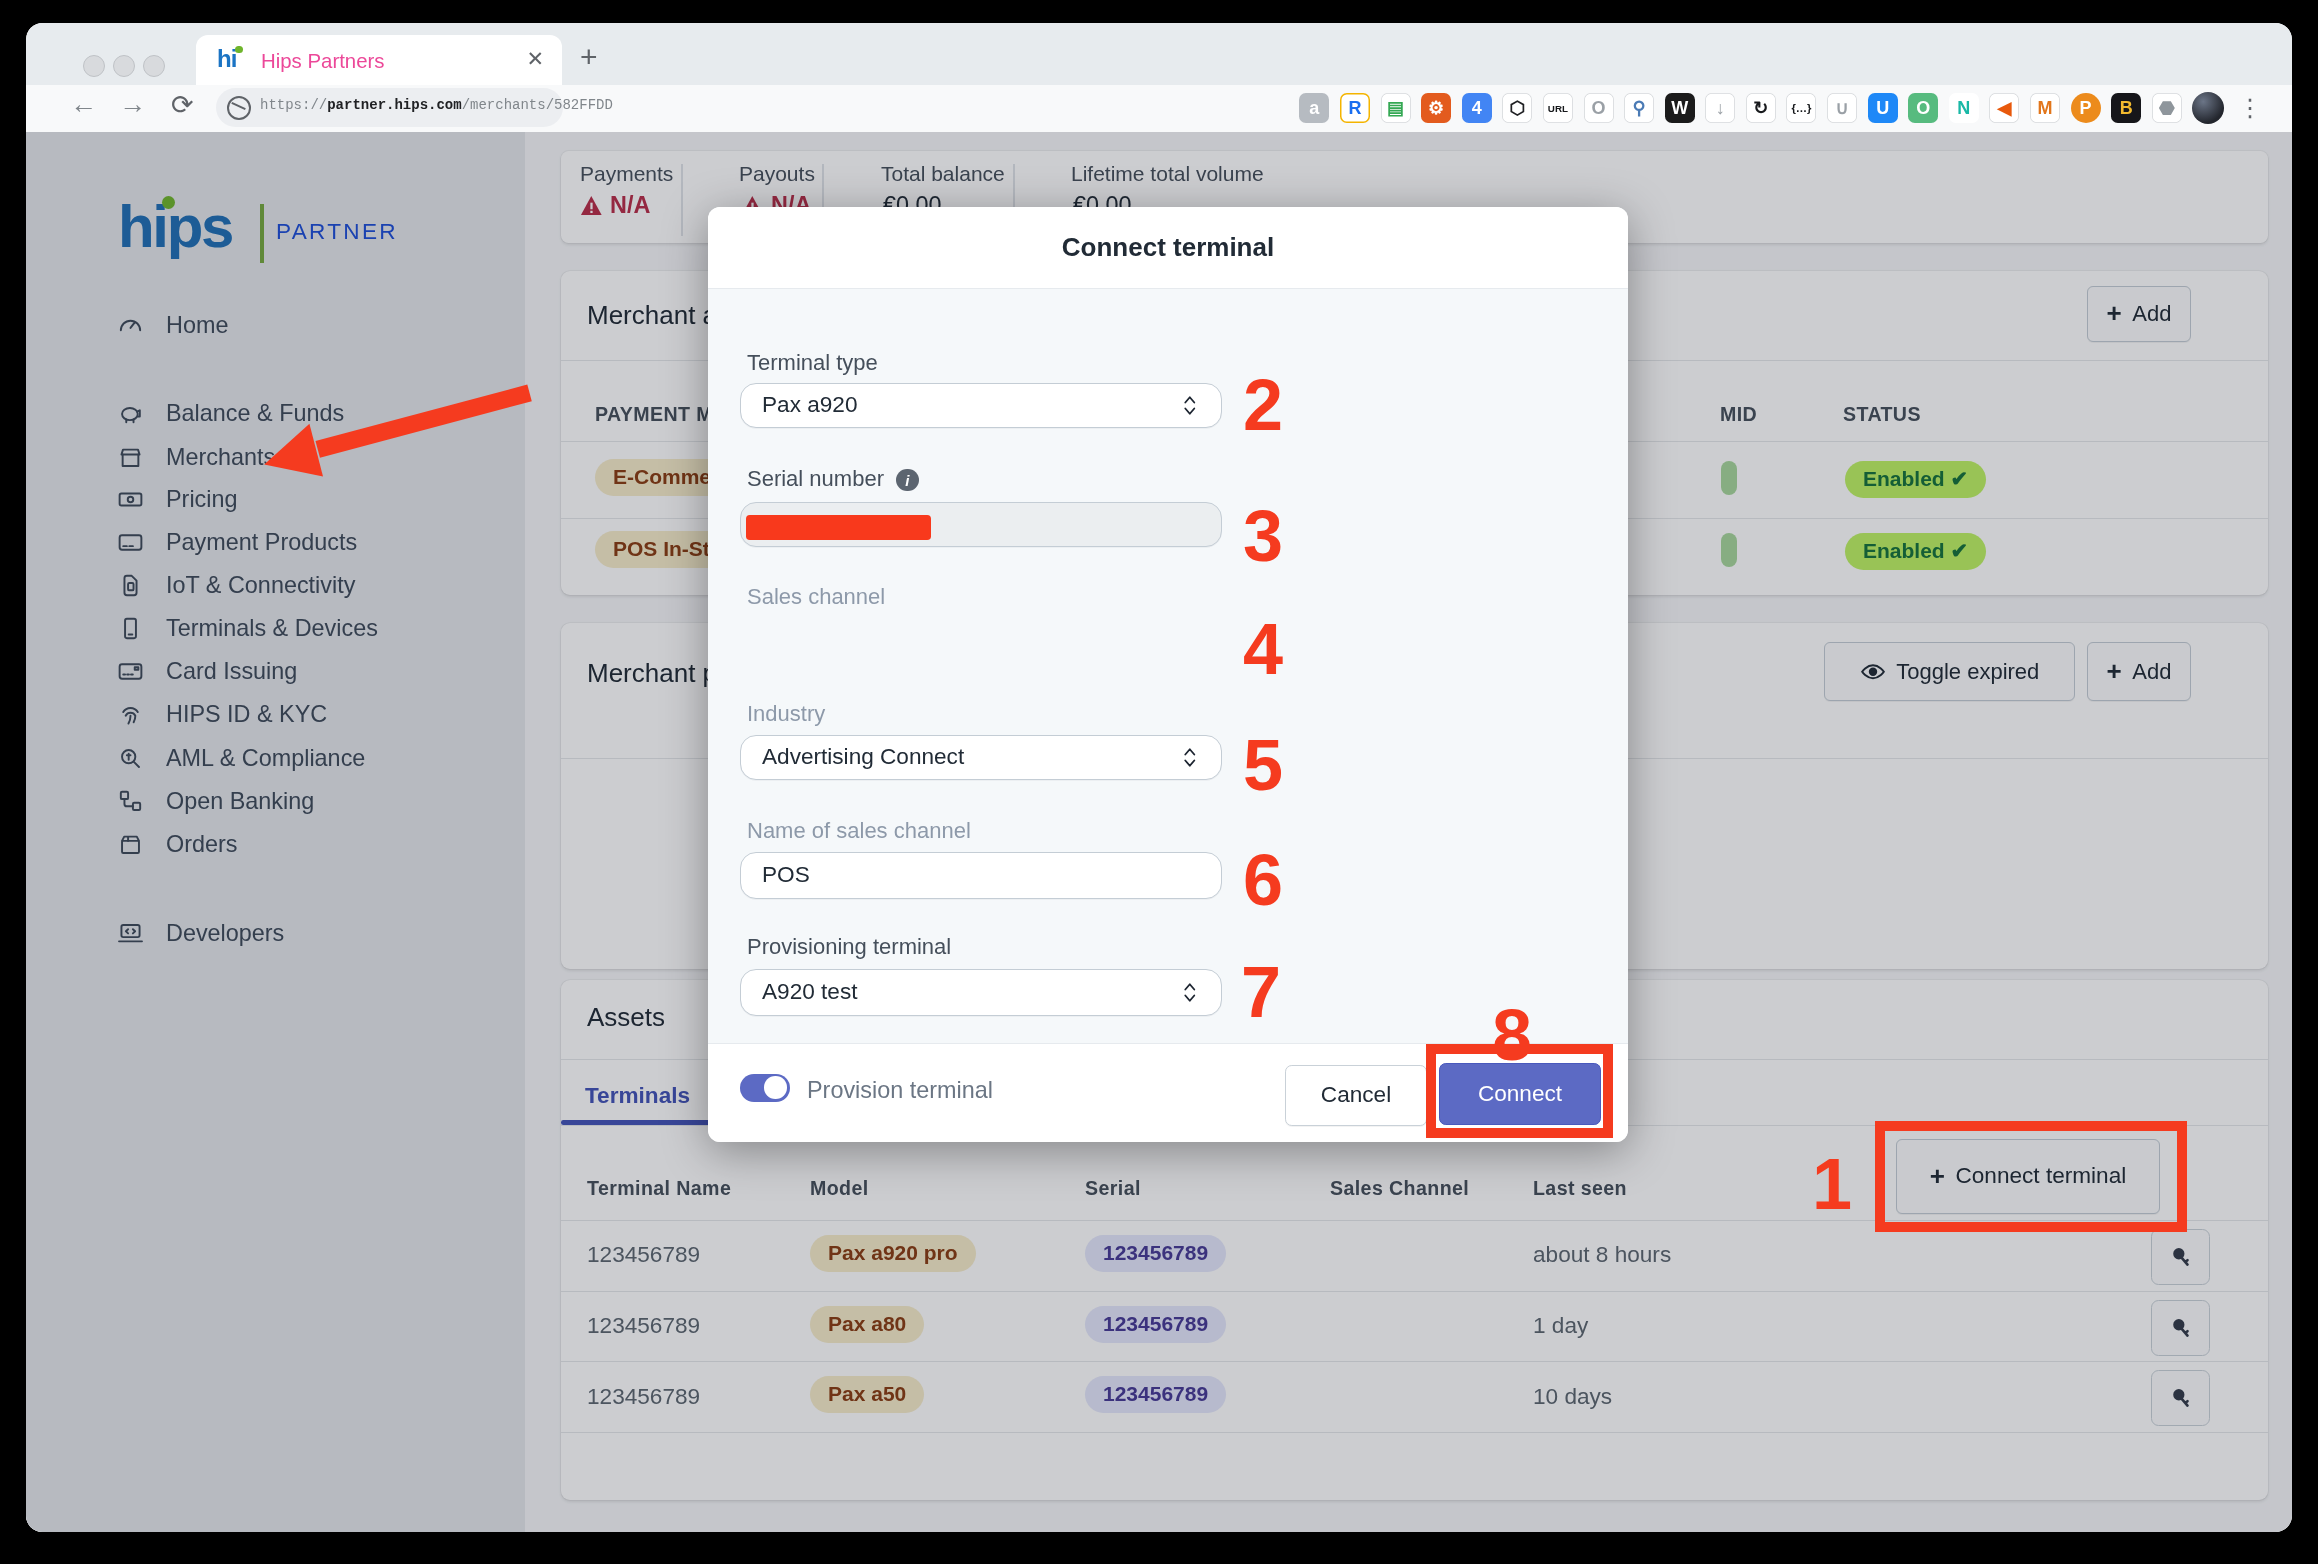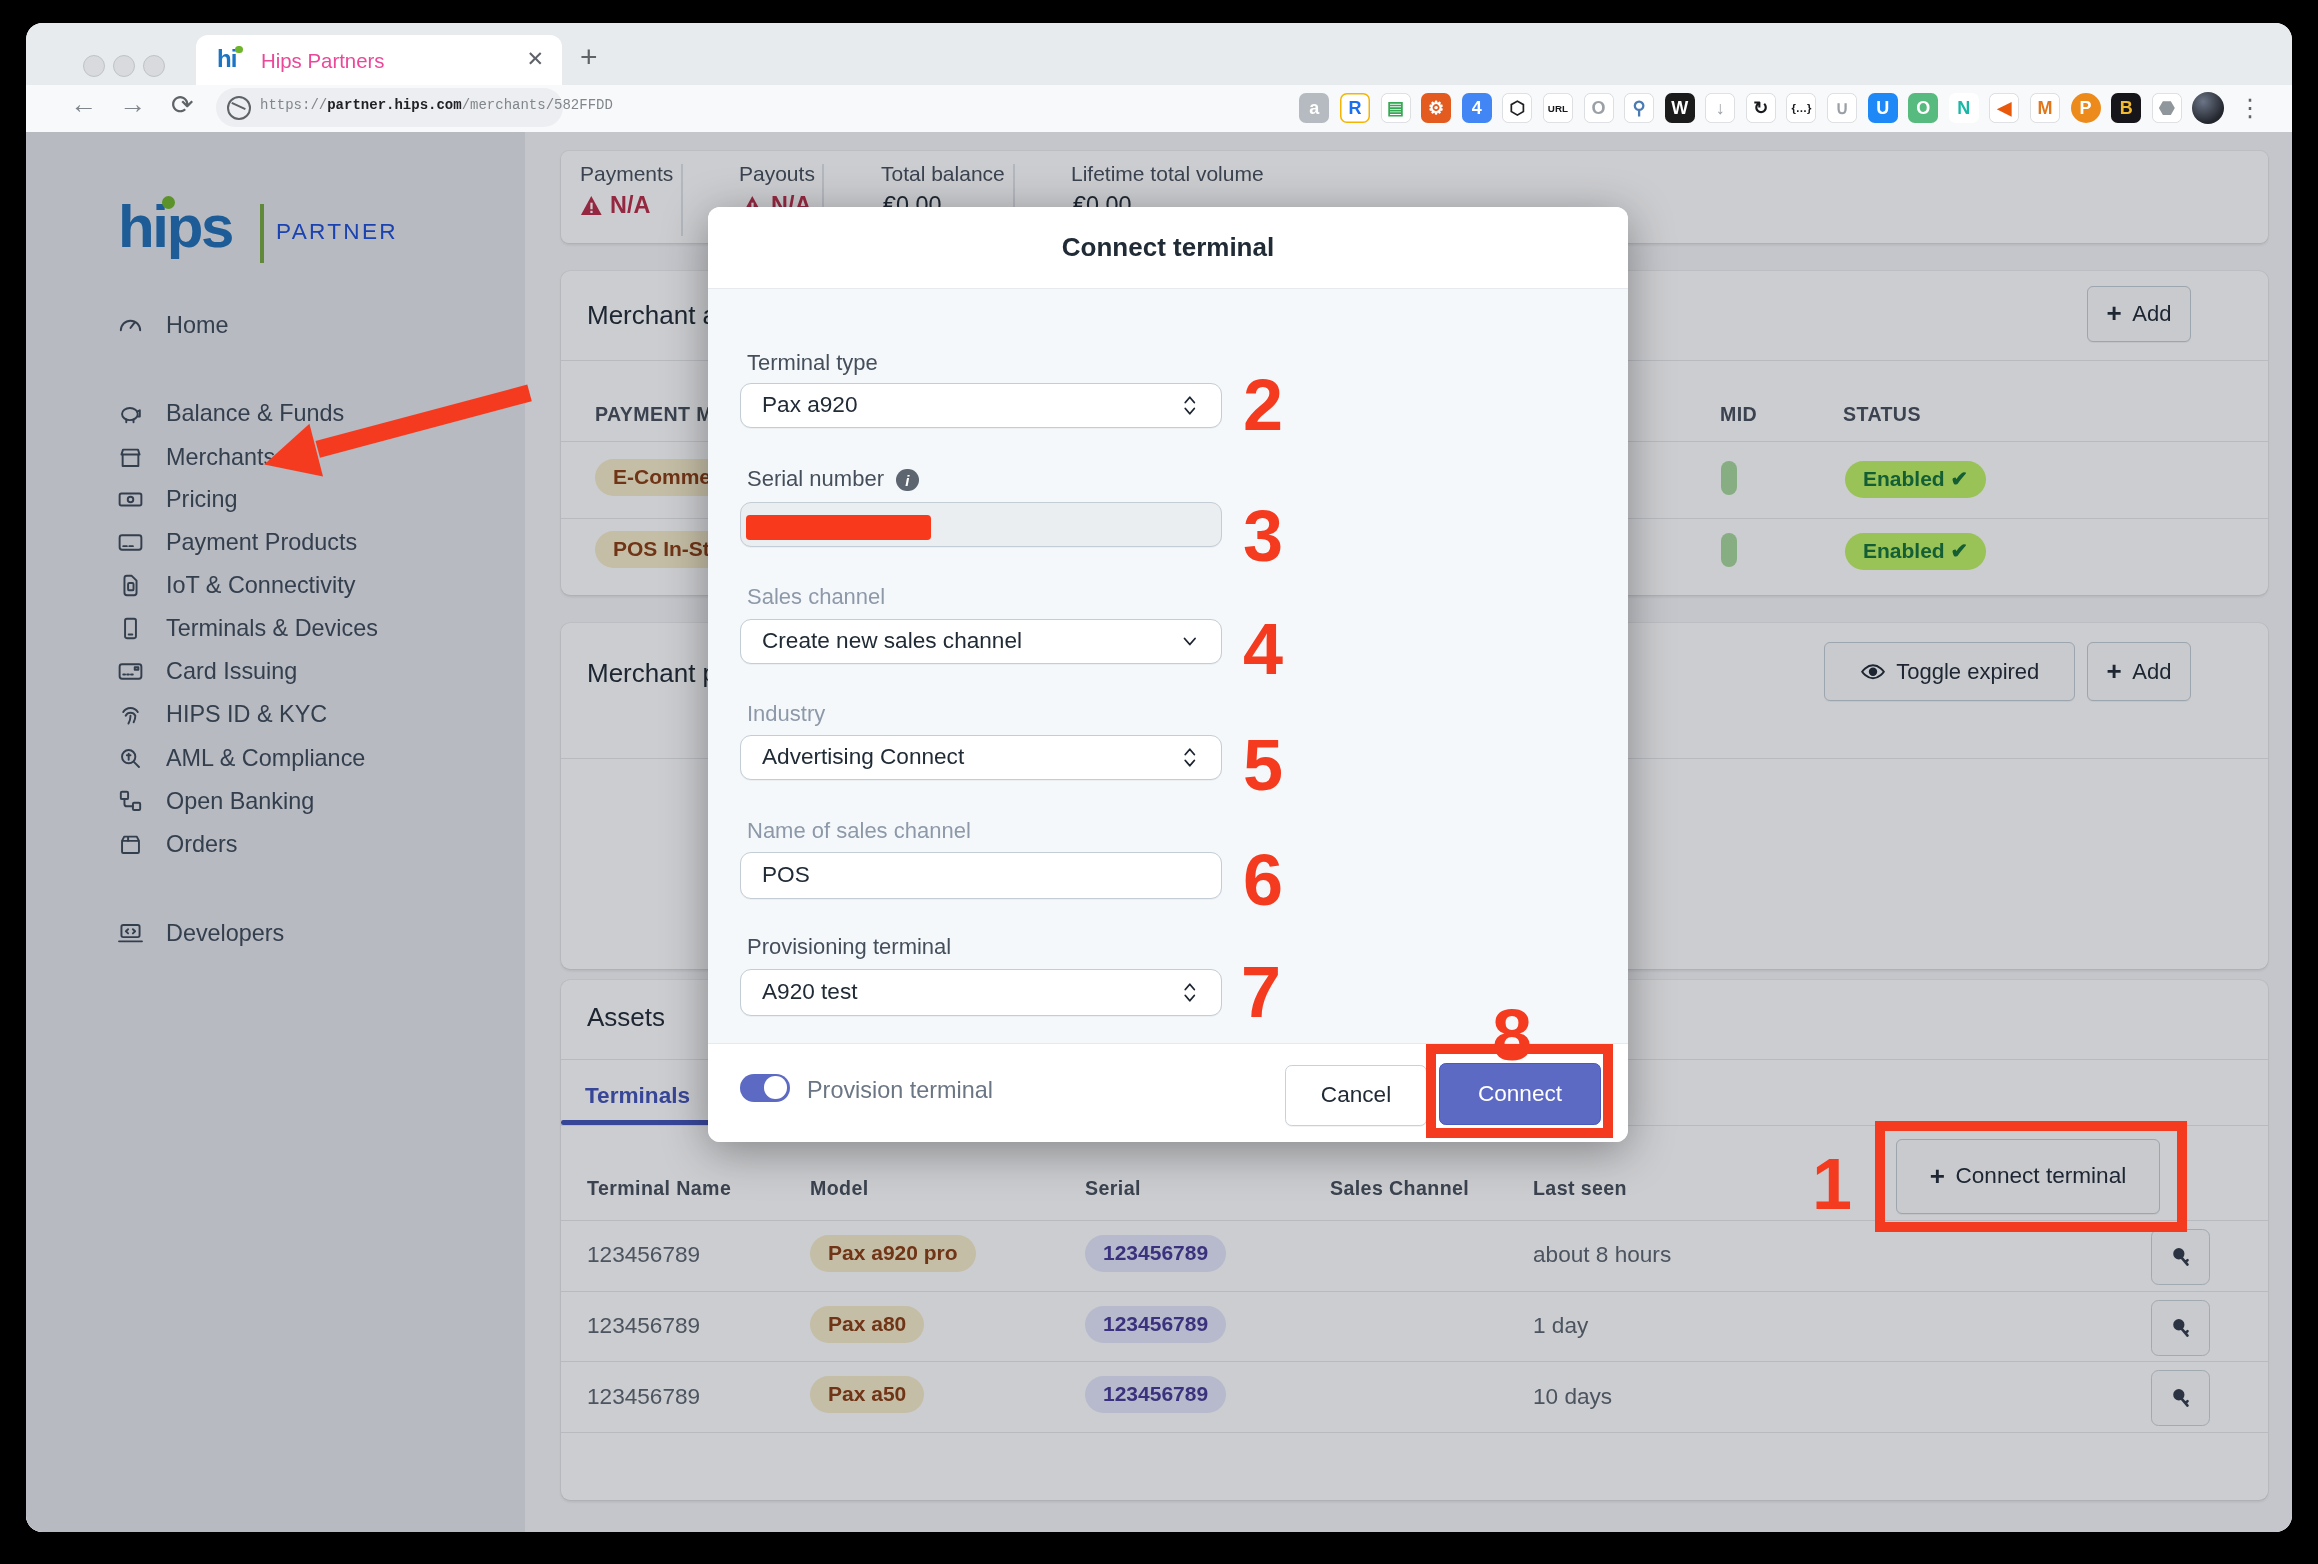--- a/index.html
+++ b/index.html
@@ -60,21 +60,21 @@
   .dim{position:absolute;left:0;top:0;width:100%;height:100%;background:rgba(18,24,38,.215);z-index:10;}
   
   .modal{position:absolute;left:682px;top:75px;width:920px;height:935px;z-index:20;border-radius:12px;
          background:#f5f8fa;box-shadow:0 9px 45px rgba(0,0,0,.35);}
   .mhead{position:absolute;left:0;top:0;width:100%;height:81px;background:#fff;border-radius:12px 12px 0 0;
          border-bottom:1.5px solid #e6eaee;display:flex;align-items:center;justify-content:center;}
   .mtitle{font-size:26px;font-weight:600;color:#212b36;}
   .flabel{position:absolute;left:39px;font-size:22px;color:#454f5b;}
   .flabel.muted{color:#8d99a9;}
   .field{position:absolute;left:32px;width:482px;height:45px;background:#fff;border:1.1px solid #c4cdd5;
-         border-radius:11px;box-sizing:border-box;display:flex;align-items:center;
+         border-radius:16px;box-sizing:border-box;display:flex;align-items:center;
          font-size:22.6px;color:#212b36;padding:0 21px;box-shadow:0 0.8px 0 rgba(22,29,37,.05);}
   .field .grow{flex:1;}
   .stepper{width:19.6px;height:27px;flex:none;}
   .stepper svg{width:19.6px;height:27px;stroke:#1c2430;stroke-width:2.4;fill:none;stroke-linecap:round;stroke-linejoin:round;}
   .mfoot{position:absolute;left:0;bottom:0;width:100%;height:98px;background:#fff;border-radius:0 0 12px 12px;
          border-top:1.5px solid #e6eaee;}
   .toggle{position:absolute;left:32px;top:30px;width:50px;height:28px;border-radius:14.3px;background:#5c6ac4;}
   .toggle .knob{position:absolute;right:3px;top:2.6px;width:22.6px;height:22.6px;border-radius:50%;background:#fff;}
   .cancelbtn{position:absolute;left:577px;top:21px;width:140px;height:59px;background:#fff;
              border:1.1px solid #c9d1d8;border-radius:6.8px;display:flex;align-items:center;justify-content:center;
@@ -404,26 +404,20 @@
         <span class="grow">Pax a920</span>
         <span class="stepper"><svg viewBox="0 0 26 36">
                 <path d="M7 14l6-7 6 7M7 22l6 7 6-7"></path>
               </svg></span>
       </div>
 
       <span class="flabel" style="top:259px"><span>Serial number</span><span class="infoicon">i</span></span>
       <div class="field" style="top:295px;background:#ebeef0;"></div>
 
       <span class="flabel muted" style="top:377px">Sales channel</span>
-      <div class="field" style="top:412px">
-        <span class="grow">Create new sales channel</span>
-        <span class="stepper"><svg viewBox="0 0 26 36">
-                <path d="M6 14l7 8 7-8"></path>
-              </svg></span>
-      </div>
 
       <span class="flabel muted" style="top:494px">Industry</span>
       <div class="field" style="top:528px">
         <span class="grow">Advertising Connect</span>
         <span class="stepper"><svg viewBox="0 0 26 36">
                 <path d="M7 14l6-7 6 7M7 22l6 7 6-7"></path>
               </svg></span>
       </div>
 
       <span class="flabel muted" style="top:611px">Name of sales channel</span>

